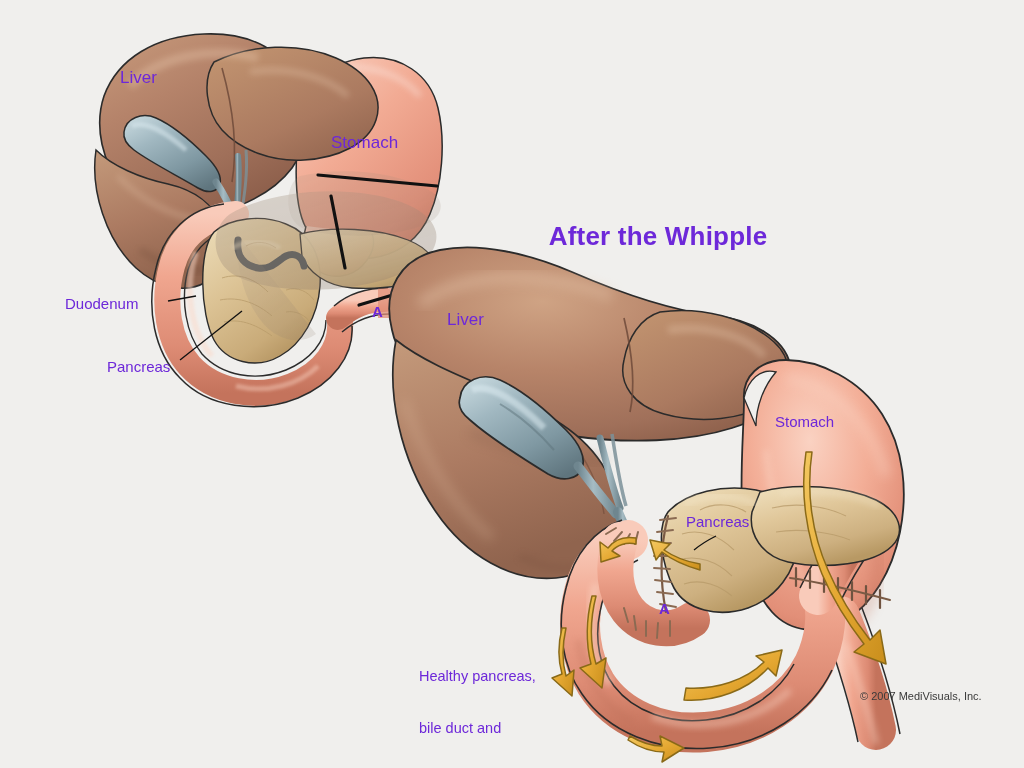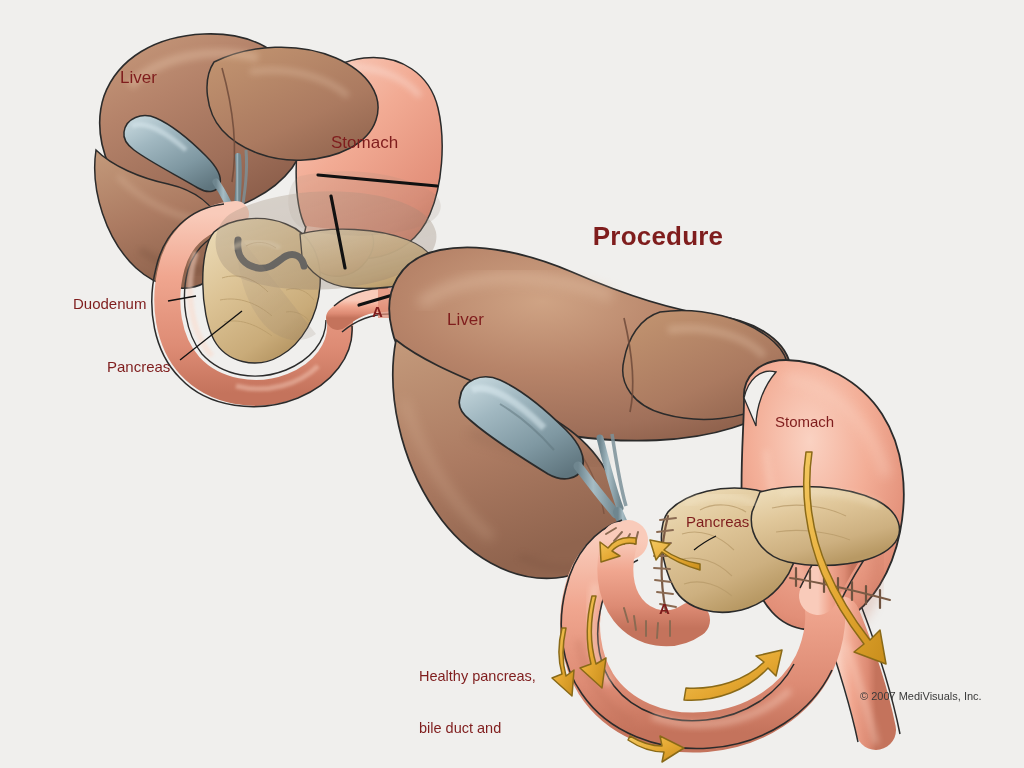--- a/index.html
+++ b/index.html
@@ -8,33 +8,33 @@
     width:1024px;height:768px;
     background:#f0efed;
     font-family:"Liberation Sans", sans-serif;
     overflow:hidden;
     position:relative;
   }
   #stage{position:absolute;inset:0;width:1024px;height:768px;}
   svg.art{position:absolute;left:0;top:0;width:1024px;height:768px;}
   .lbl{
     position:absolute;
-    color:#7f1d1d;
+    color:#6d28d9;
     font-family:"Liberation Sans", sans-serif;
     white-space:pre;
     line-height:1.18;
     pointer-events:none;
   }
   #title{
     left:508px;top:160px;width:300px;
     font-size:26px;font-weight:bold;text-align:center;letter-spacing:.2px;
   }
   #lbl-liver-top{left:120px;top:68px;font-size:17px;}
   #lbl-stomach-top{left:331px;top:133px;font-size:17px;}
-  #lbl-duodenum{left:73px;top:295px;font-size:15px;}
+  #lbl-duodenum{left:65px;top:295px;font-size:15px;}
   #lbl-pancreas-top{left:107px;top:358px;font-size:15px;}
   #lbl-removed{left:110px;top:400px;font-size:15.5px;font-weight:bold;letter-spacing:.3px;}
   #lbl-a-top{left:372px;top:303px;font-size:15px;font-weight:bold;}
   #lbl-liver-main{left:447px;top:310px;font-size:17px;}
   #lbl-stomach-main{left:775px;top:413px;font-size:15px;}
   #lbl-pancreas-main{left:686px;top:513px;font-size:15px;}
   #lbl-a-main{left:659px;top:600px;font-size:15px;font-weight:bold;}
   #caption{left:419px;top:634px;font-size:14.5px;}
   #copyright{left:860px;top:690px;font-size:11px;color:#3a3a3a;}
 </style>
@@ -522,21 +522,21 @@
 
     <g stroke="#111111" stroke-width="1.3" fill="none">
 
       <line x1="168" y1="301" x2="196" y2="296"></line>
 
       <line x1="180" y1="360" x2="242" y2="311"></line>
     </g>
   </svg>
 
   <div class="lbl" id="title">
-    <div>Procedure</div>
+    <div>After the Whipple</div>
   </div>
 
   <div class="lbl" id="lbl-liver-top">Liver</div>
   <div class="lbl" id="lbl-stomach-top">Stomach</div>
   <div class="lbl" id="lbl-duodenum">Duodenum</div>
   <div class="lbl" id="lbl-pancreas-top">Pancreas</div>
   <div class="lbl" id="lbl-a-top">A</div>
 
   <div class="lbl" id="lbl-liver-main">Liver</div>
   <div class="lbl" id="lbl-stomach-main">Stomach</div>

